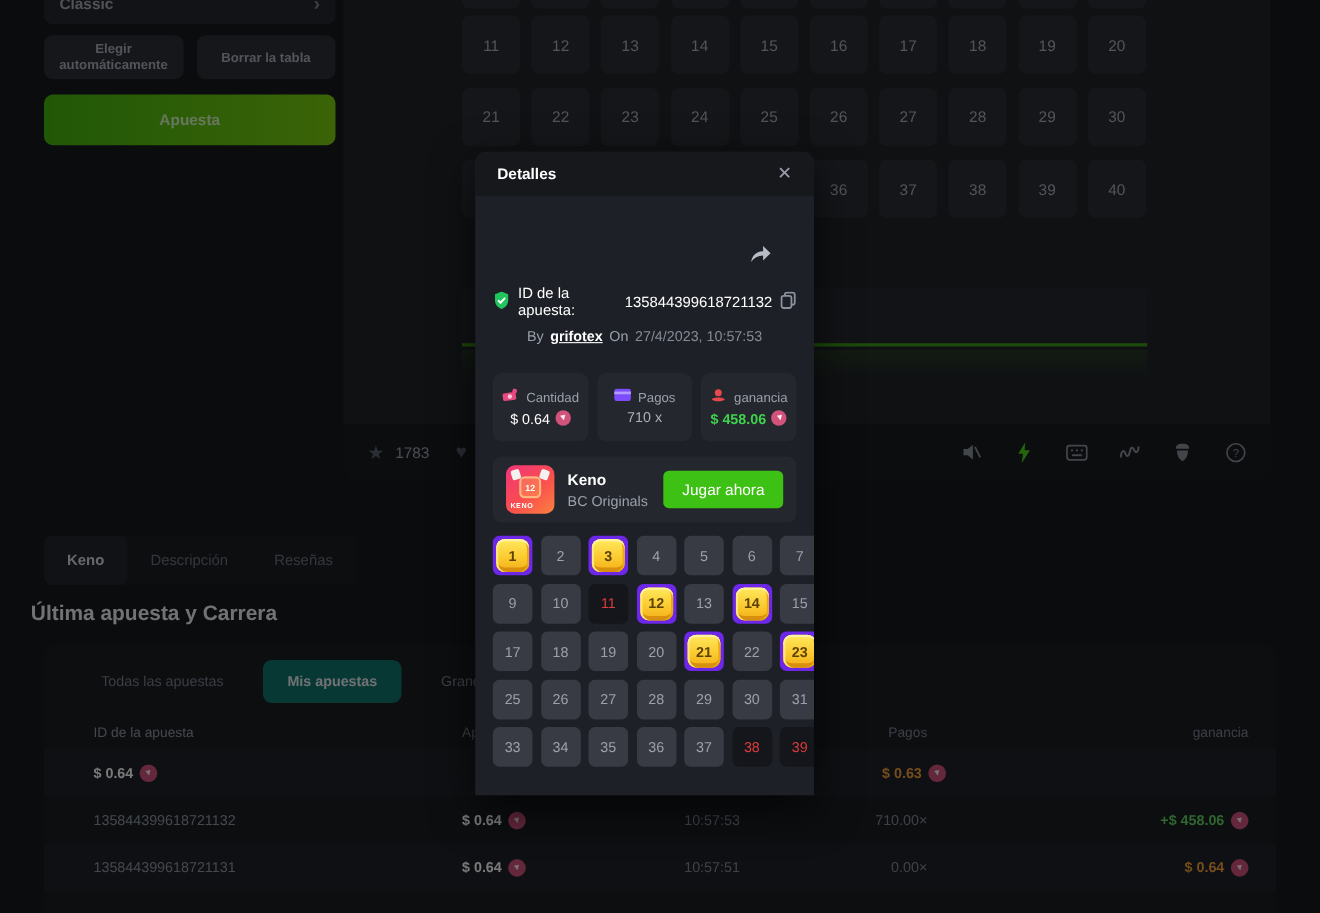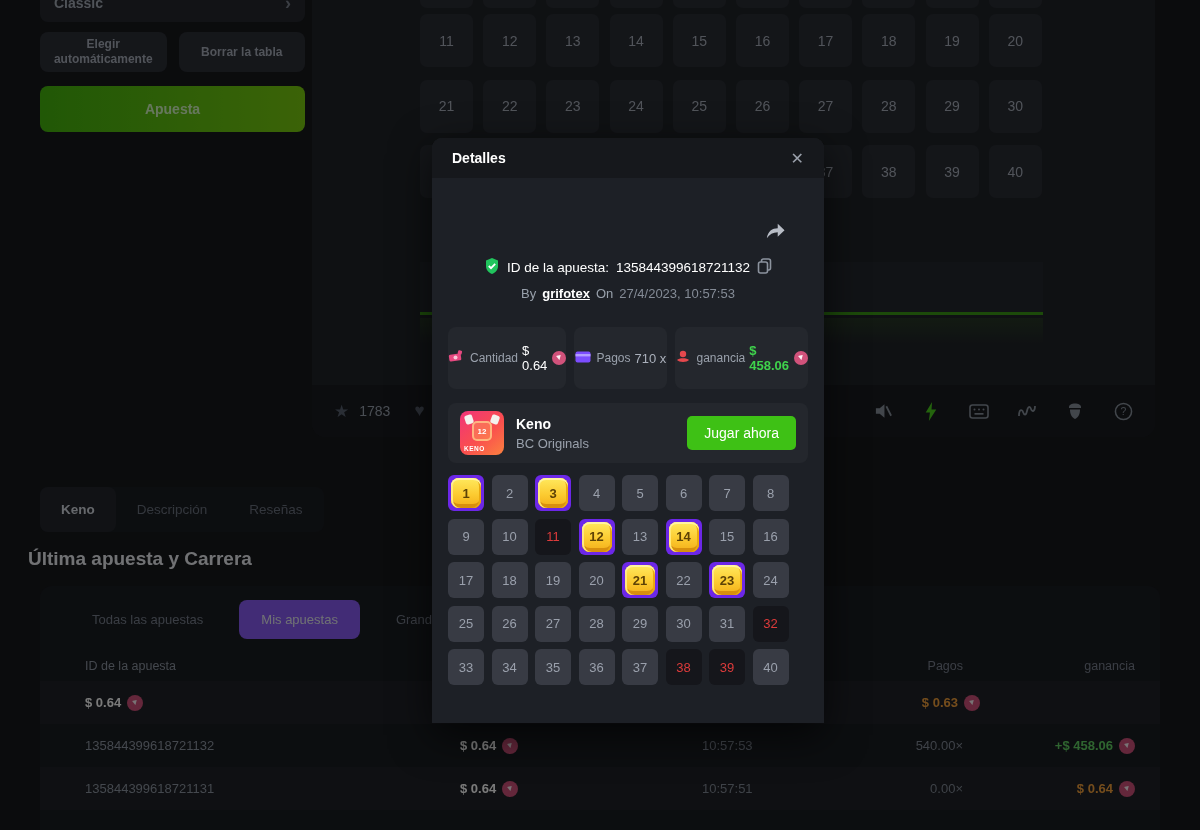--- a/index.html
+++ b/index.html
@@ -42,57 +42,57 @@
   .game-tabs { position:absolute; left:40px; top:487px; height:45px; background:#1b1e22;
     border-radius:8px; display:flex; }
   .gtab { padding:0 21px; display:flex; align-items:center; color:#6c7380; font-size:13.5px; cursor:pointer; }
   .gtab.active { background:#24272d; border-radius:8px; color:#d6dae2; font-weight:bold; }
   .section-title { position:absolute; left:28px; top:548px; color:#eceef2; font-size:19px;font-weight:bold; }
 
   .bets-card { position:absolute; left:40px; top:586px; width:1120px; height:300px;
     background:#1b1e23; border-radius:12px; }
   .filter-tabs { display:flex; gap:14px; padding:14px 0 0 30px; align-items:center; }
   .ftab { padding:12px 22px; color:#79818e; font-size:13px; border-radius:8px; cursor:pointer; white-space:nowrap; }
-  .ftab.active { background:#8b5cf6; color:#e8ecf2; font-weight:normal; }
+  .ftab.active { background:#0f766e; color:#e8ecf2; font-weight:bold; }
   .trow { display:grid; grid-template-columns:335px 170px 150px 120px 1fr; align-items:center;
-    height:43px; padding:0 25px 0 45px; font-size:13px;gap:40px; }
+    height:43px; padding:0 25px 0 45px; font-size:13px; }
   .trow.head { height:30px; margin-top:12px; color:#7b8290; font-size:12.5px; }
   .trow.zebra { background:rgba(255,255,255,0.025); }
   .c-id { color:#8f97a3; }
   .c-amt { color:#ffffff; font-weight:bold; display:flex; align-items:center; gap:6px; }
   .c-time { color:#828a96; padding-left:32px; }
   .c-pay { color:#828a96; text-align:right; padding-right:17px; }
   .c-profit { text-align:center; font-weight:bold; display:flex; justify-content:flex-end;
     align-items:center; gap:6px; }
   .head .hr { text-align:right; padding-right:17px; }
   .coin { width:16px; height:16px; border-radius:50%; background:#d1527b; display:inline-flex;
     align-items:center; justify-content:center; flex:none; }
   .coin:after { content:"▼"; color:rgba(255,255,255,0.92); font-size:8px; transform:rotate(-12deg); margin-top:-1px; }
 
   
   .overlay { position:absolute; inset:0; background:rgba(0,0,0,0.52); z-index:10; }
 
   
-  .modal { position:absolute; left:432px; top:138px; width:392px; height:585px; z-index:20;
+  .modal { position:absolute; left:432px; top:138px; width:308px; height:585px; z-index:20;
     background:#1d2026; border-radius:10px 10px 0 0; overflow:hidden;
     box-shadow:0 12px 40px rgba(0,0,0,0.65); }
   .modal-header { height:40px; background:#16181c; display:flex; align-items:center; padding:0 20px; }
   .modal-title { color:#ffffff; font-weight:bold; font-size:14px; }
   .modal-close { margin-left:auto; color:#9aa0aa; font-size:16px; cursor:pointer; background:none; border:none; font-family:inherit; }
   .modal-body { padding:0 16px; }
   .share-row { display:flex; justify-content:flex-end; padding:42px 22px 0 0; }
   .idline { display:flex; align-items:center; justify-content:center; gap:7px; margin-top:14px;
     color:#ffffff; font-size:13.5px; }
   .byline { display:flex; align-items:center; justify-content:center; gap:6px; margin-top:9px;
     color:#98a0ab; font-size:13px; }
   .byline .user { color:#ffffff; font-weight:bold; text-decoration:underline; cursor:pointer; }
   .byline .dt { color:#848b96; }
   .stats-row { display:flex; gap:8px; margin-top:26px; }
   .stat-box { flex:1; background:#24272d; border-radius:8px; height:62px; display:flex;
-    align-items:center; justify-content:center; gap:4px; }
+    flex-direction:column; align-items:center; justify-content:center; gap:4px; }
   .stat-label { display:flex; align-items:center; gap:6px; color:#9aa1ac; font-size:12px; }
   .stat-value { display:flex; align-items:center; gap:5px; font-size:13px; color:#aab0bb; }
   .stat-value.white { color:#ffffff; }
   .stat-value.green { color:#3fd24c; font-weight:bold; }
   .stat-value .coin { width:14px; height:14px; }
   .game-card { margin-top:14px; background:#24272d; border-radius:8px; height:60px;
     display:flex; align-items:center; padding:0 12px; gap:12px; }
   .game-tile { width:44px; height:44px; border-radius:8px; position:relative; overflow:hidden;
     background:linear-gradient(140deg,#f0347a 0%,#fa4e4e 55%,#fb8d3c 110%); flex:none; }
   .game-tile .chip { position:absolute; left:50%; top:46%; transform:translate(-50%,-50%);
@@ -264,21 +264,21 @@
         <div class="trow zebra">
           <div class="c-amt">$ 0.64<span class="coin"></span></div>
           <div class="c-time"></div>
           <div class="c-pay">0.00×</div>
           <div class="c-profit" style="color: rgb(245, 161, 60);">$ 0.63<span class="coin"></span></div>
         </div>
         <div class="trow">
           <div class="c-id">135844399618721132</div>
           <div class="c-amt">$ 0.64<span class="coin"></span></div>
           <div class="c-time">10:57:53</div>
-          <div class="c-pay">540.00×</div>
+          <div class="c-pay">710.00×</div>
           <div class="c-profit" style="color: rgb(98, 211, 100);">+$ 458.06<span class="coin"></span></div>
         </div>
         <div class="trow zebra">
           <div class="c-id">135844399618721131</div>
           <div class="c-amt">$ 0.64<span class="coin"></span></div>
           <div class="c-time">10:57:51</div>
           <div class="c-pay">0.00×</div>
           <div class="c-profit" style="color: rgb(245, 161, 60);">$ 0.64<span class="coin"></span></div>
         </div>
       </div>

